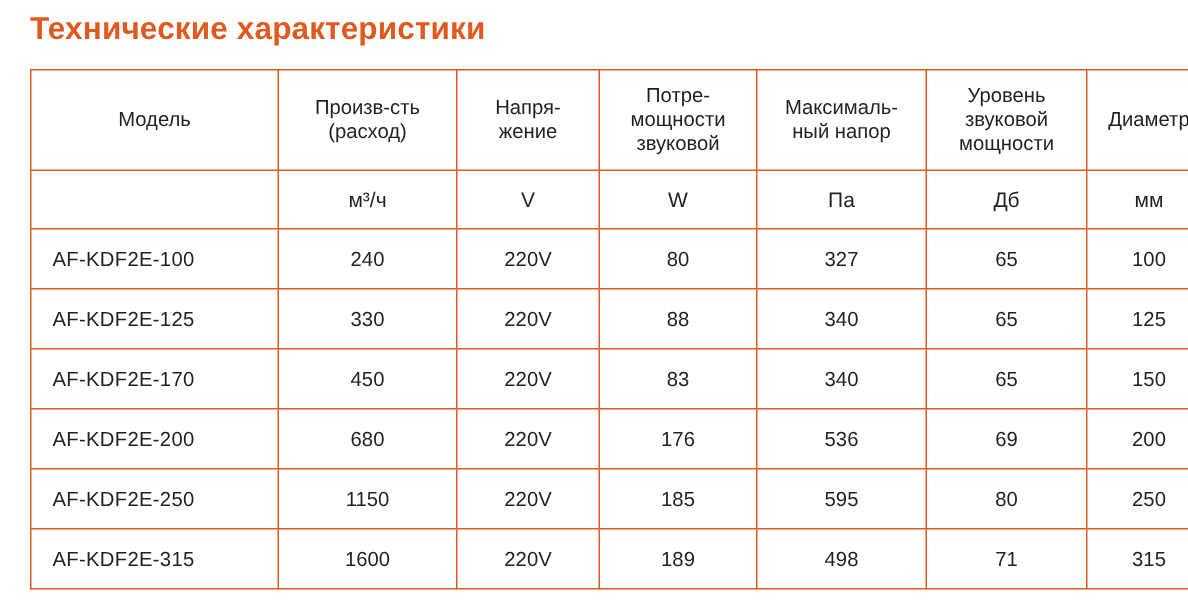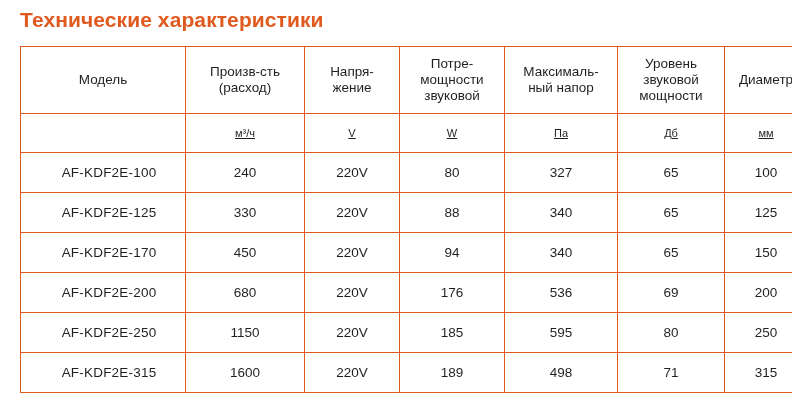--- a/index.html
+++ b/index.html
@@ -49,30 +49,29 @@
     color: #231f20;
     padding: 0 2px;
   }
   table.spec thead tr.head-labels td {
     height: 66px;
     line-height: 16px;
     font-size: 13.5px;
   }
   table.spec thead tr.head-units td {
     height: 38px;
-    font-size: 11px;
-    text-decoration: underline;
+    font-size: 14px;
   }
   table.spec tbody td {
     height: 39px;
     font-size: 13.5px;
     text-align: center;
   }
   table.spec tbody td.model {
-    text-align: center;
+    text-align: left;
     padding-left: 14px;
     letter-spacing: 0.2px;
   }
   .c0 { width: 160px; margin-top: 44px; }
   .c1 { width: 114px; }
   .c2 { width: 90px; }
   .c3 { width: 100px; }
   .c4 { width: 108px; }
   .c5 { width: 102px; }
   .c6 { width: 78px; }
@@ -143,21 +142,21 @@
           <td class="c2">220V</td>
           <td class="c3">88</td>
           <td class="c4">340</td>
           <td class="c5">65</td>
           <td class="c6">125</td>
         </tr>
         <tr>
           <td class="c0 model">AF-KDF2E-170</td>
           <td class="c1">450</td>
           <td class="c2">220V</td>
-          <td class="c3">94</td>
+          <td class="c3">83</td>
           <td class="c4">340</td>
           <td class="c5">65</td>
           <td class="c6">150</td>
         </tr>
         <tr>
           <td class="c0 model">AF-KDF2E-200</td>
           <td class="c1">680</td>
           <td class="c2">220V</td>
           <td class="c3">176</td>
           <td class="c4">536</td>

